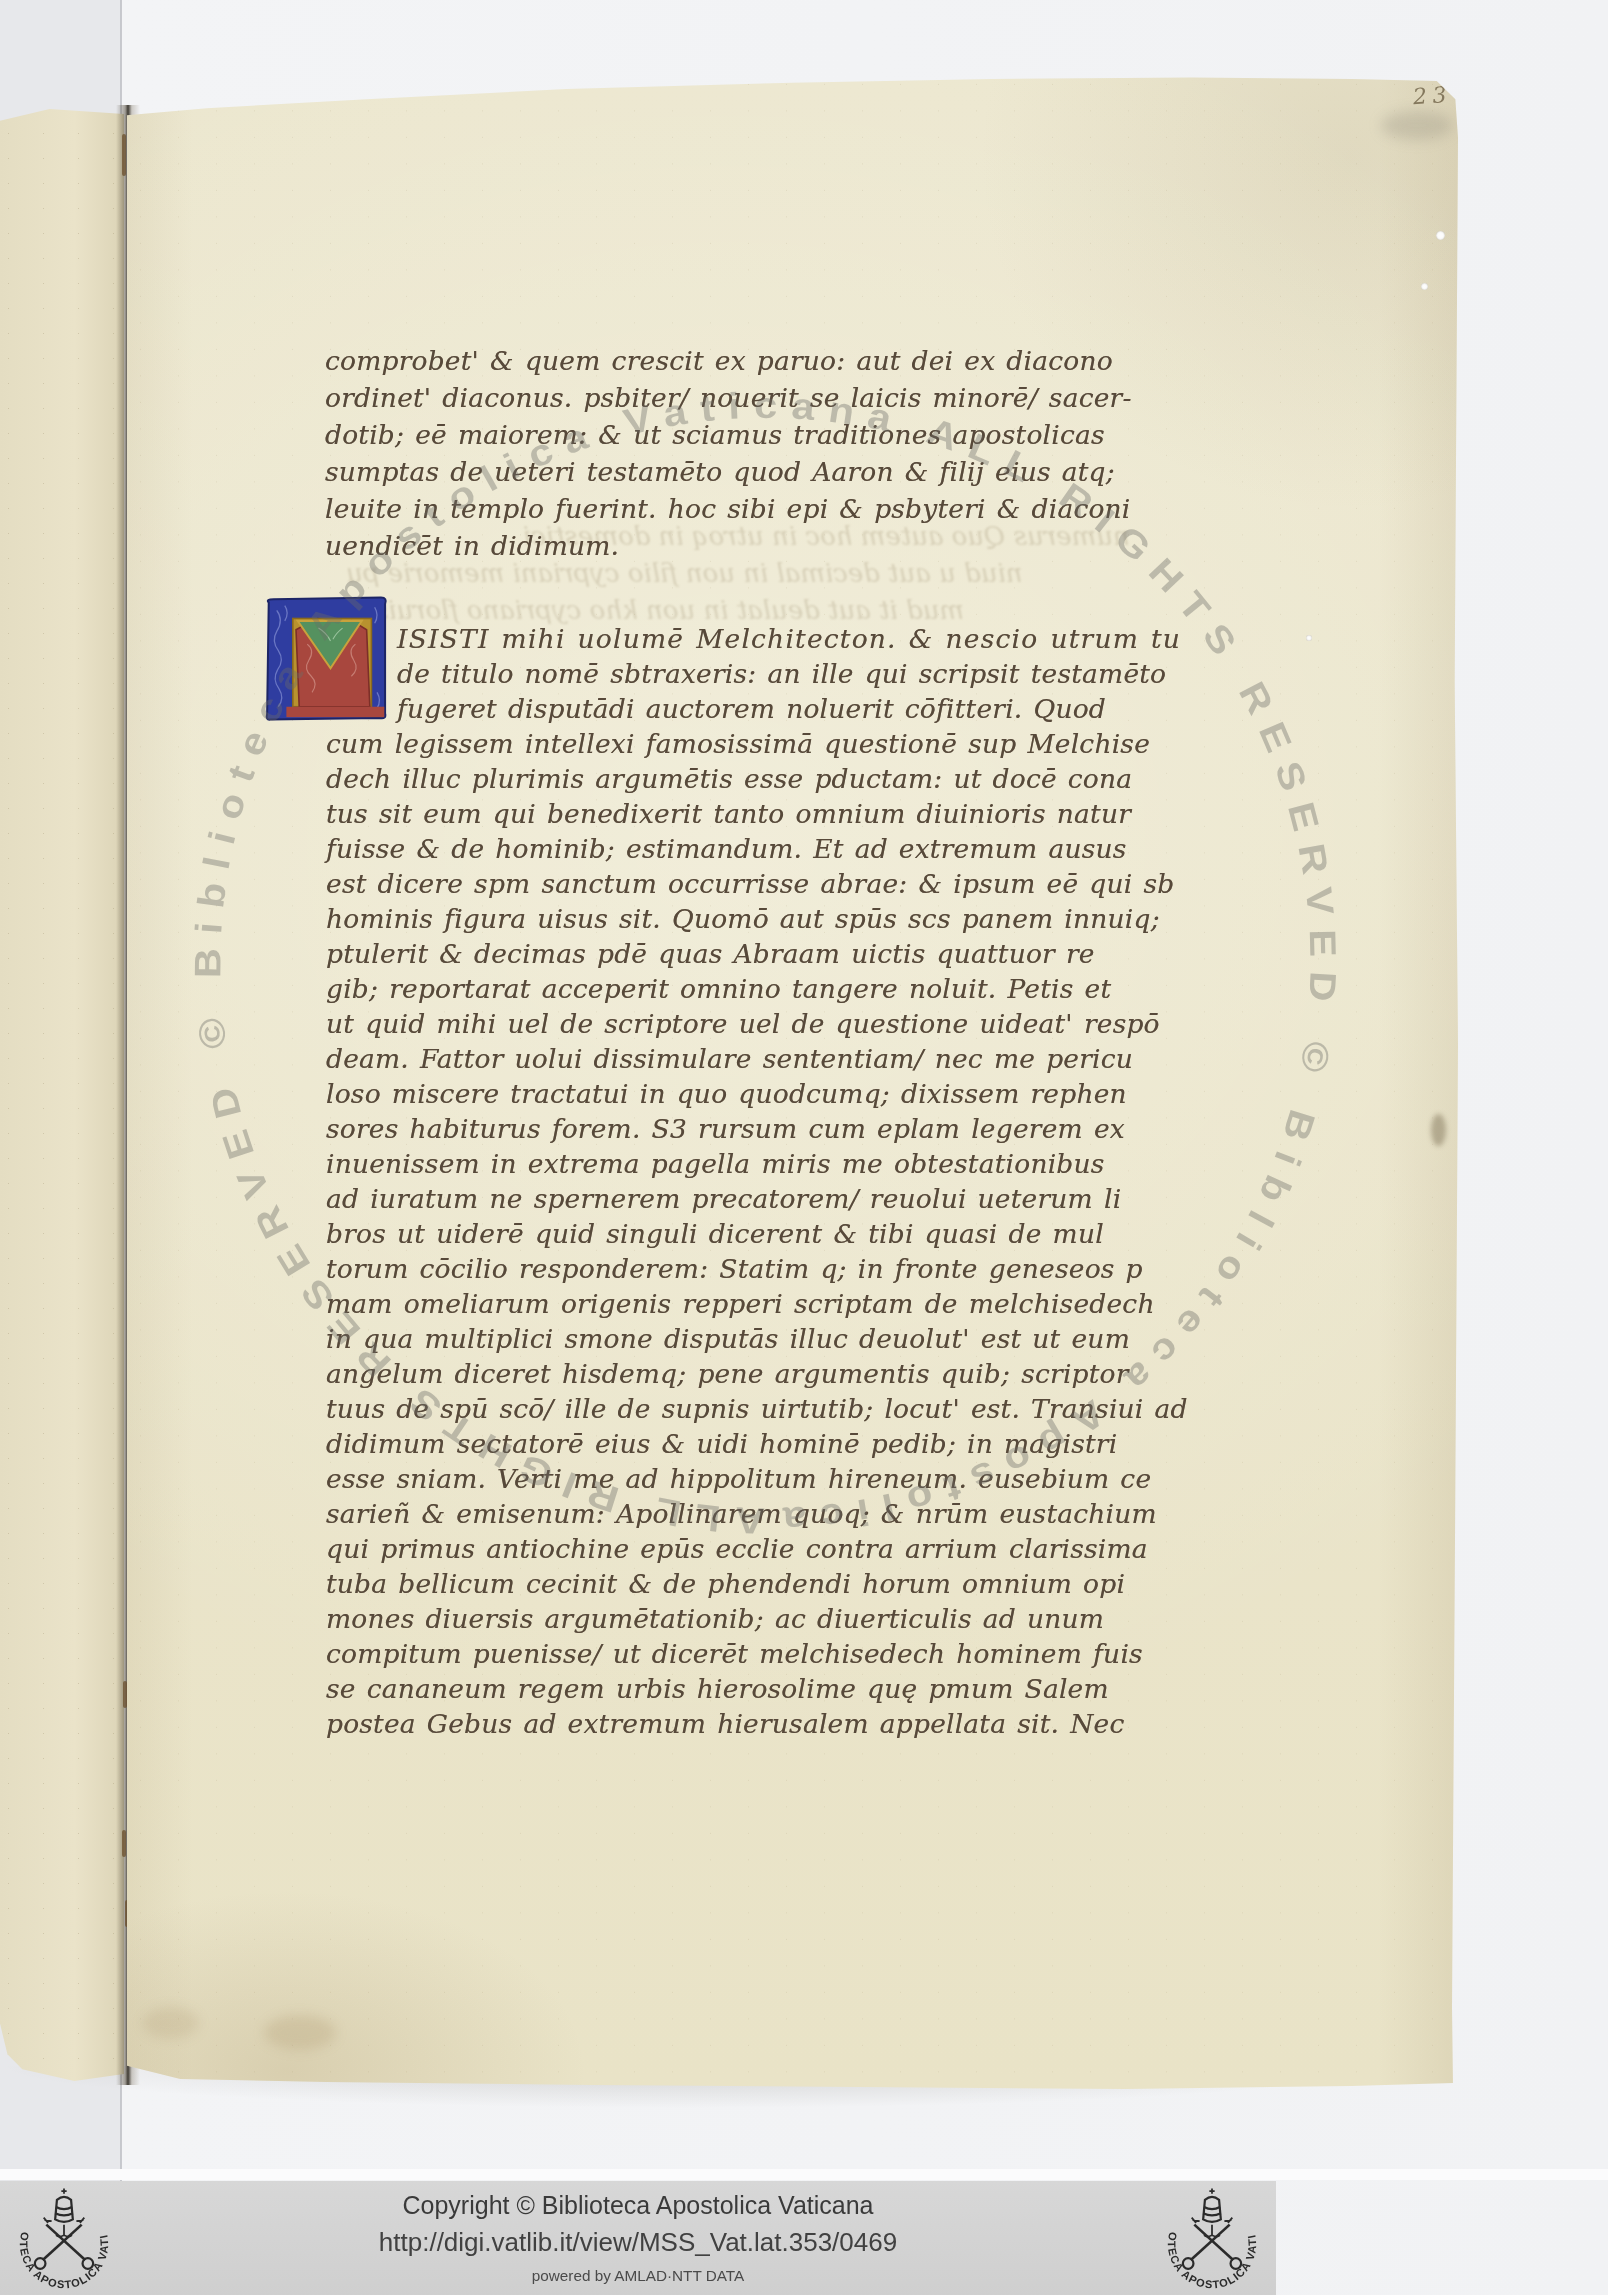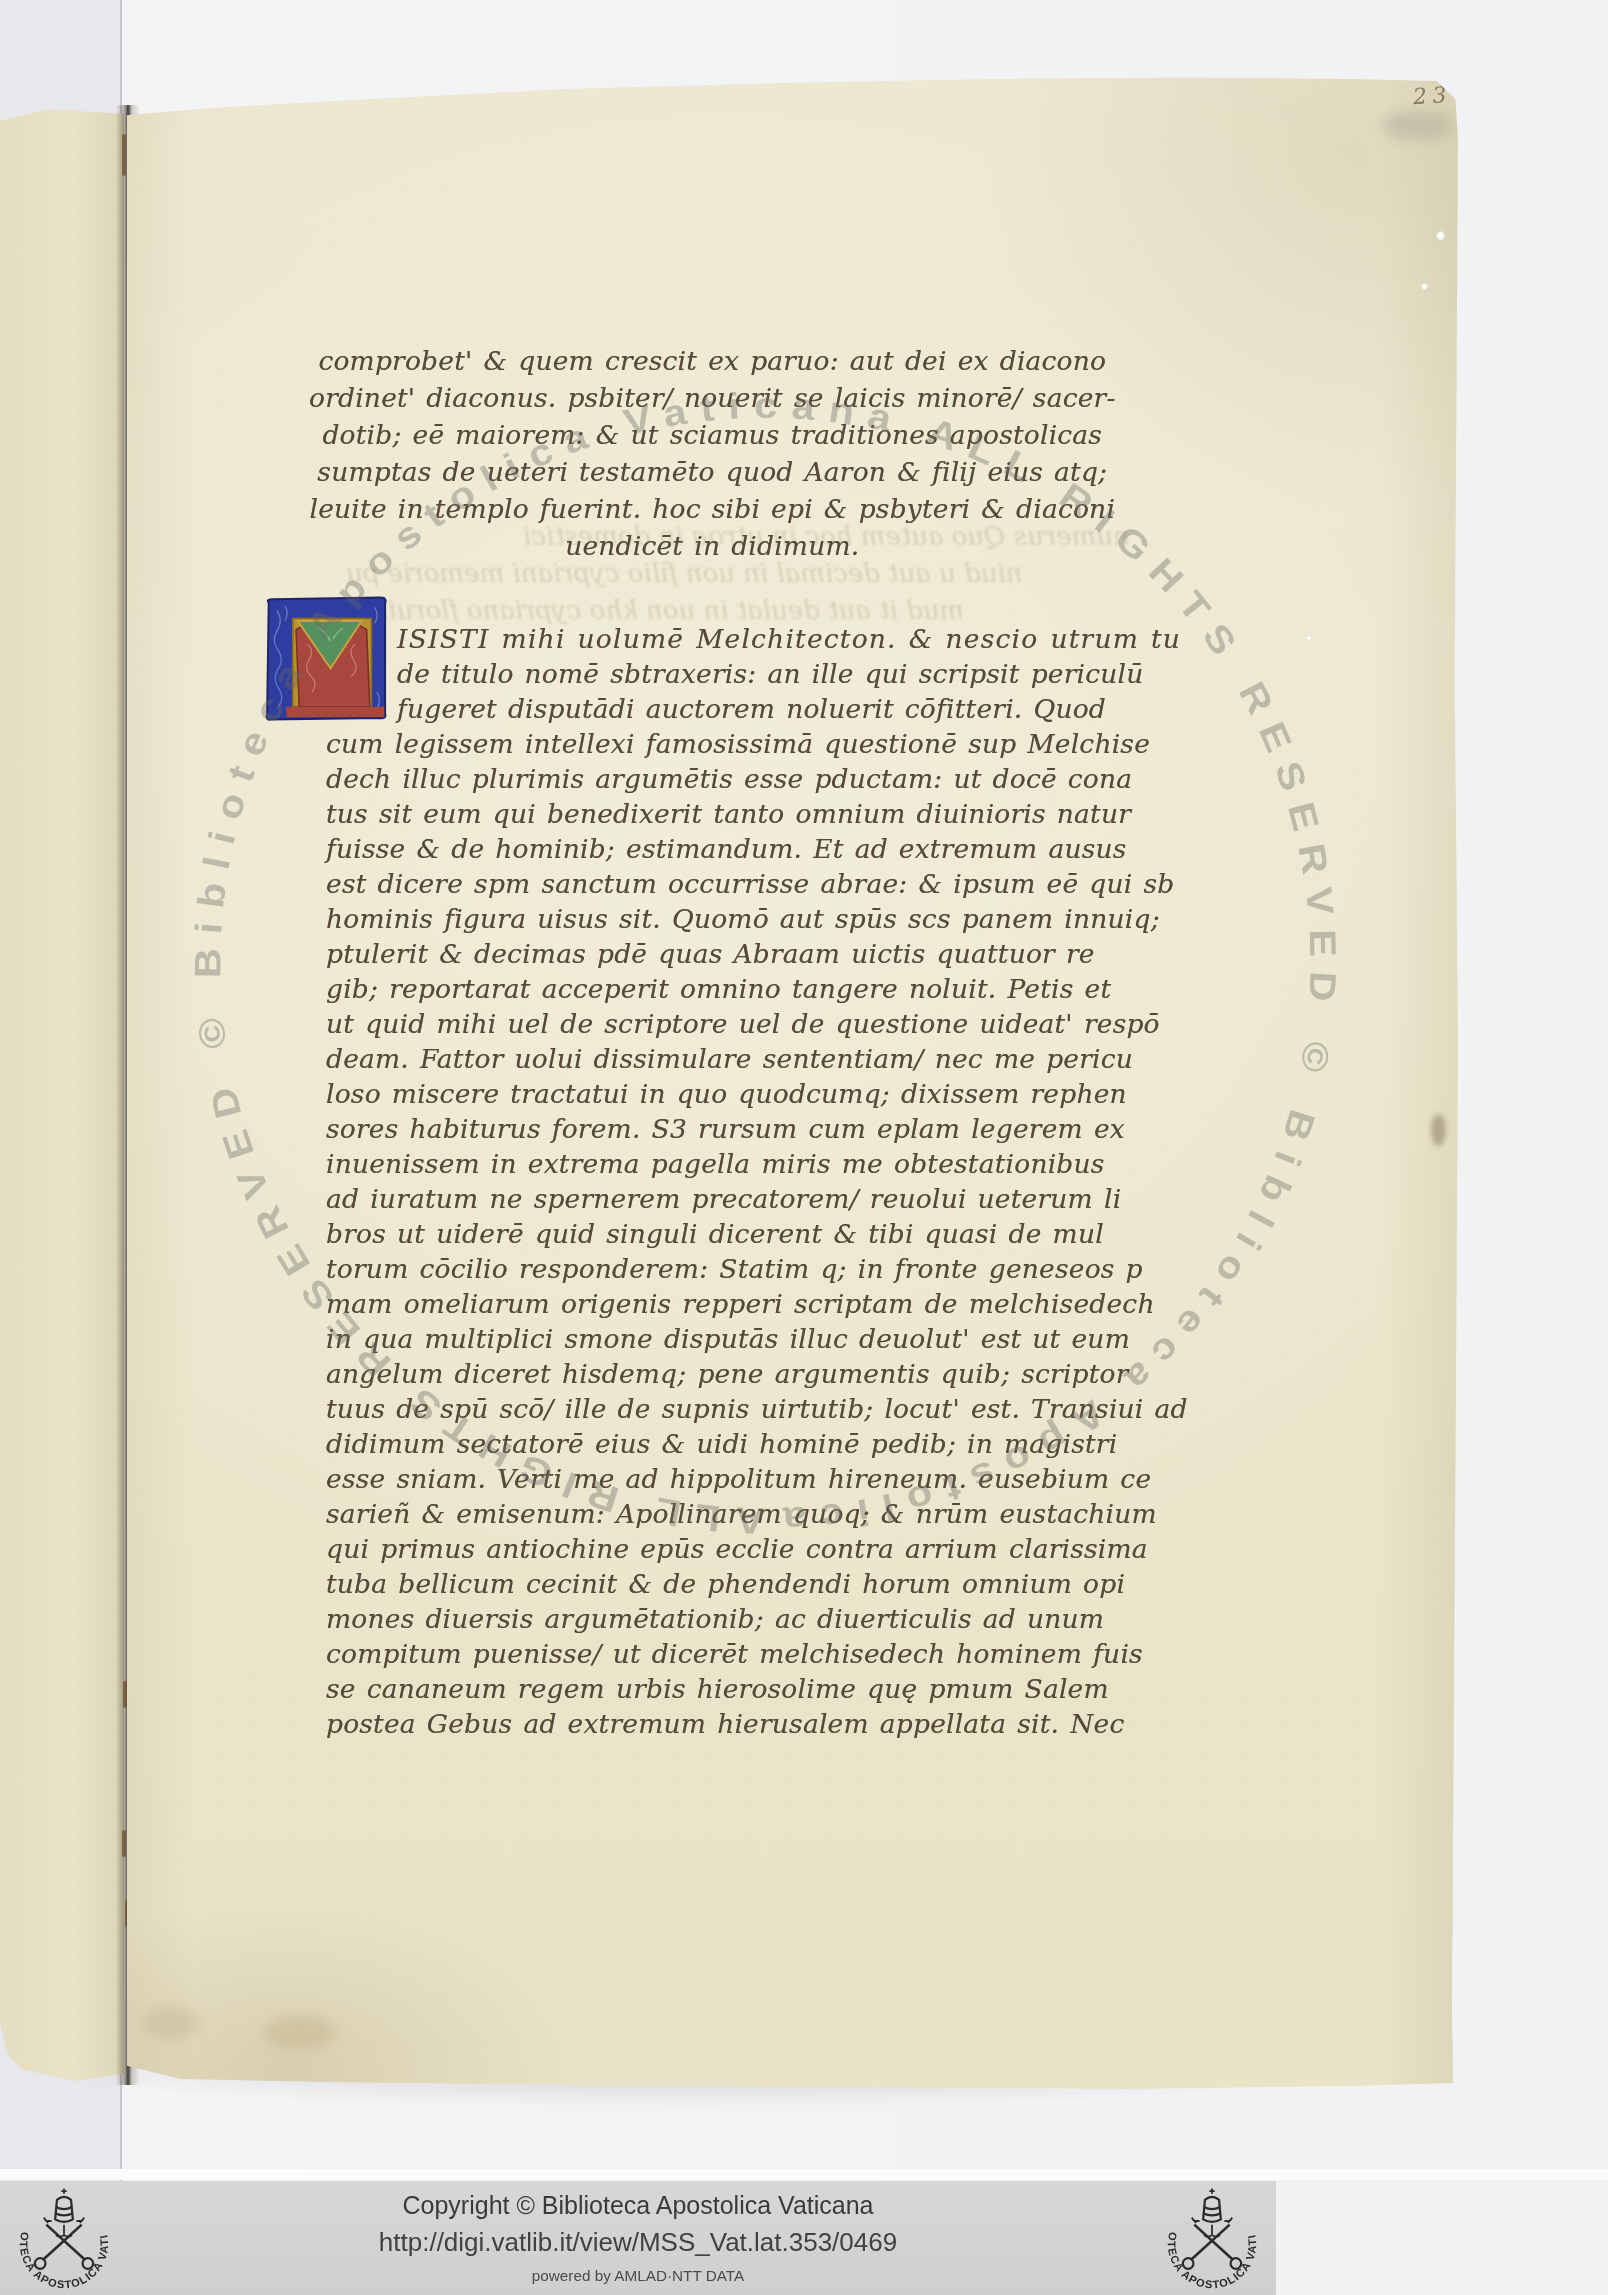--- a/index.html
+++ b/index.html
@@ -55,21 +55,21 @@
   #folio{position:absolute;left:1286px;top:6.4px;color:#6f6146;opacity:.8;
     font-family:"DejaVu Serif",serif;font-style:italic;font-size:22px;letter-spacing:5.6px;
     transform:rotate(-4deg);}
   #folio-smudge{position:absolute;left:1254px;top:34px;width:72px;height:29px;border-radius:50%;
     background:rgba(118,112,100,.22);filter:blur(6.4px);}
 
   
   .ms{position:absolute;font-family:"DejaVu Serif",serif;font-style:italic;
       color:#57493a;font-size:26.5px;letter-spacing:0.2px;word-spacing:2.4px;}
   .ms .ms-line{white-space:nowrap;text-shadow:0 0 0.6px rgba(80,66,48,.55);}
-  #para1{left:182px;top:265px;line-height:37px;text-align:center;}
+  #para1{left:198px;top:265px;line-height:37px;}
   #para2{left:199px;top:544px;line-height:35px;}
   #para2 .ms-line:nth-child(-n+3){margin-left:71px;}
   #para2 .ms-line:first-child{letter-spacing:1.2px;}
 
   .ghost{position:absolute;font-family:"DejaVu Serif",serif;font-style:italic;
     color:#938362;font-size:26px;opacity:.26;filter:blur(0.9px);
     transform:scaleX(-1);transform-origin:center;white-space:nowrap;}
 
   
   #initial{position:absolute;left:135px;top:519px;width:129px;height:130px;}
@@ -123,21 +123,21 @@
   <div id="para1" class="ms">
       <div class="ms-line">comprobet' &amp; quem crescit ex paruo: aut dei ex diacono</div>
       <div class="ms-line">ordinet' diaconus. psbiter/ nouerit se laicis minorē/ sacer-</div>
       <div class="ms-line">dotib; eē maiorem: &amp; ut sciamus traditiones apostolicas</div>
       <div class="ms-line">sumptas de ueteri testamēto quod Aaron &amp; filij eius atq;</div>
       <div class="ms-line">leuite in templo fuerint. hoc sibi epi &amp; psbyteri &amp; diaconi</div>
       <div class="ms-line">uendicēt in didimum.</div>
     </div>
   <div id="para2" class="ms">
       <div class="ms-line">ISISTI mihi uolumē Melchitecton. &amp; nescio utrum tu</div>
-      <div class="ms-line">de titulo nomē sbtraxeris: an ille qui scripsit periculū</div>
+      <div class="ms-line">de titulo nomē sbtraxeris: an ille qui scripsit testamēto</div>
       <div class="ms-line">fugeret disputādi auctorem noluerit cōfitteri. Quod</div>
       <div class="ms-line">cum legissem intellexi famosissimā questionē sup Melchise</div>
       <div class="ms-line">dech illuc plurimis argumētis esse pductam: ut docē cona</div>
       <div class="ms-line">tus sit eum qui benedixerit tanto omnium diuinioris natur</div>
       <div class="ms-line">fuisse &amp; de hominib; estimandum. Et ad extremum ausus</div>
       <div class="ms-line">est dicere spm sanctum occurrisse abrae: &amp; ipsum eē qui sb</div>
       <div class="ms-line">hominis figura uisus sit. Quomō aut spūs scs panem innuiq;</div>
       <div class="ms-line">ptulerit &amp; decimas pdē quas Abraam uictis quattuor re</div>
       <div class="ms-line">gib; reportarat acceperit omnino tangere noluit. Petis et</div>
       <div class="ms-line">ut quid mihi uel de scriptore uel de questione uideat' respō</div>

